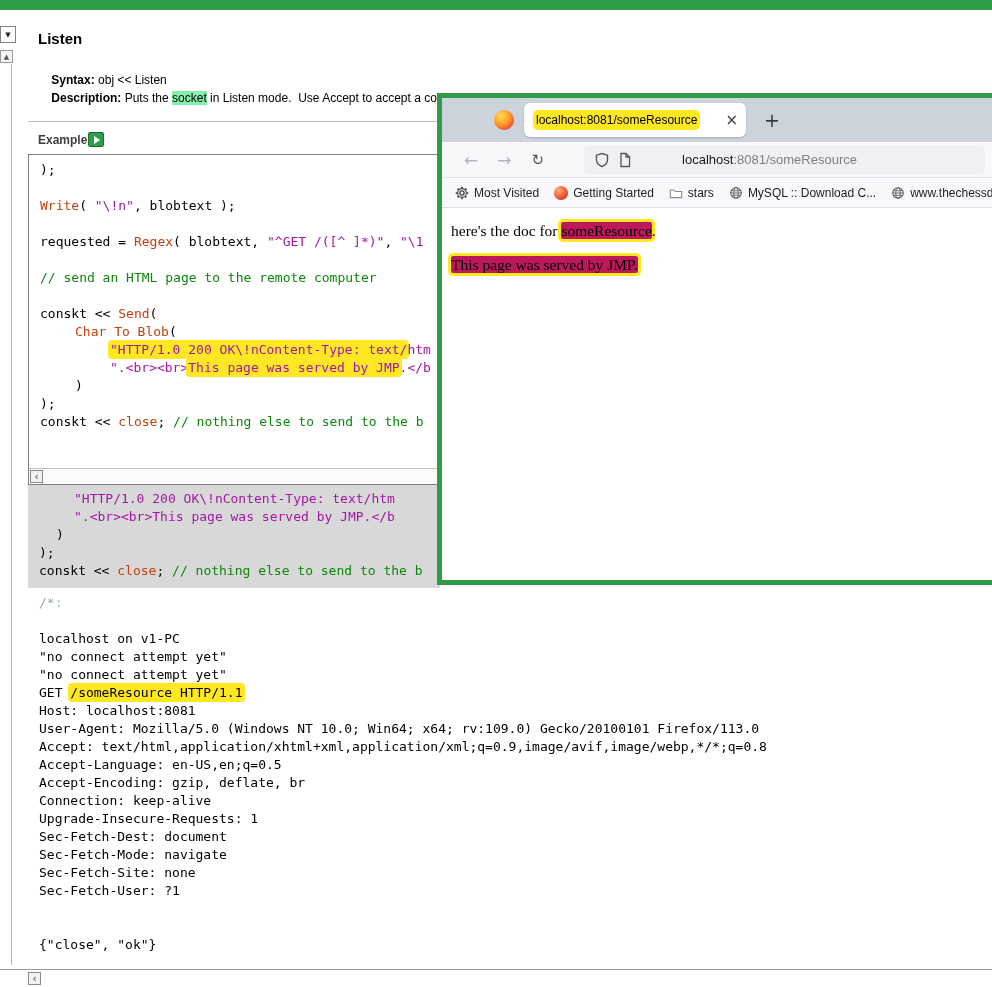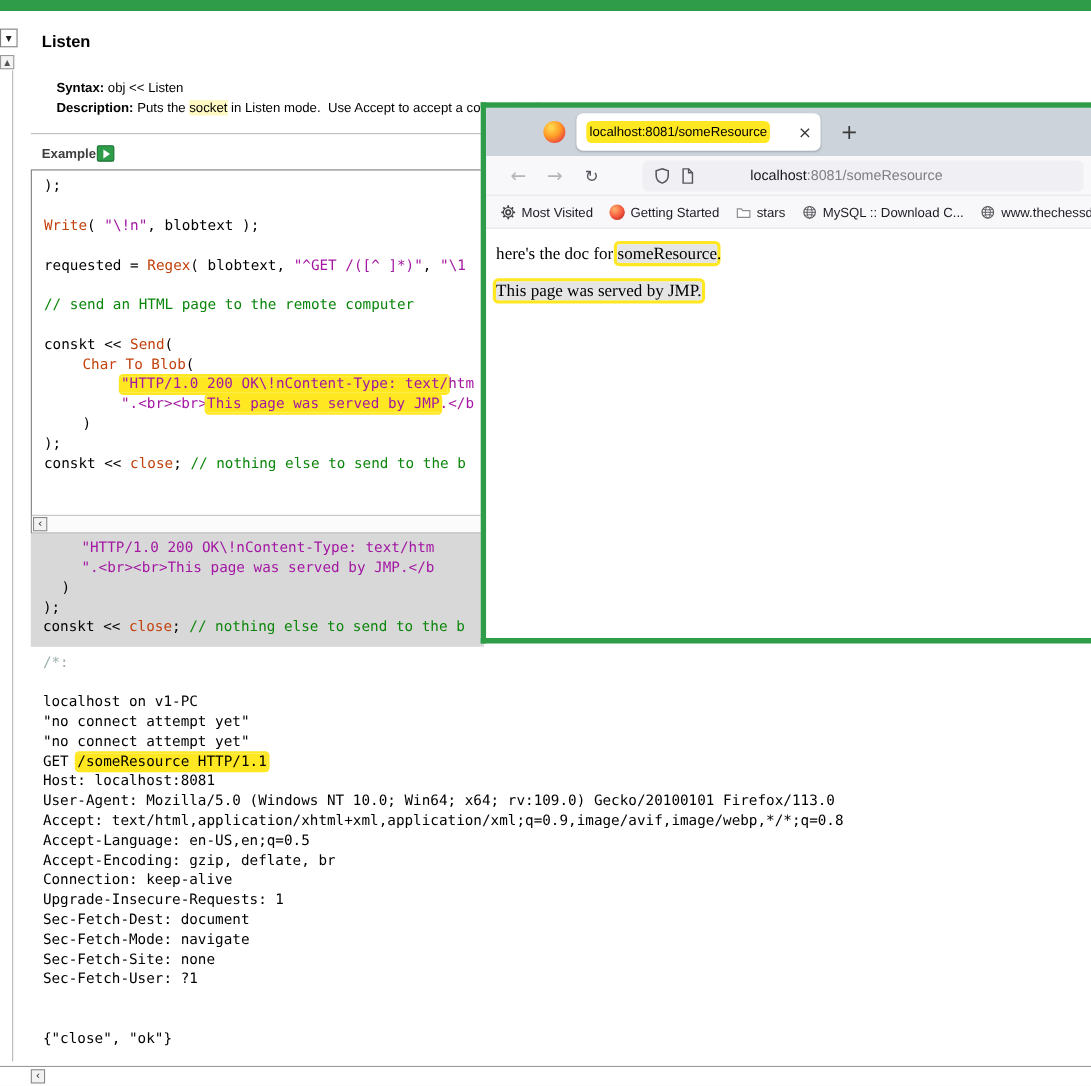--- a/index.html
+++ b/index.html
@@ -16,21 +16,21 @@
   .left-scroll-up { position:absolute; left:0; top:50px; width:13px; height:13px; border:1px solid #9a9a9a;
                     background:#f4f4f4; display:flex; align-items:center; justify-content:center;
                     font-size:7px; color:#555; font-family:"DejaVu Sans",sans-serif; }
   .left-track { position:absolute; left:11px; top:64px; width:1px; height:901px; background:#b5b5b5; }
 
   
   .page-title { position:absolute; left:38px; top:30px; font-size:15px; font-weight:bold; }
   .syntax-row { position:absolute; left:38px; top:59px; font-size:12px; white-space:pre-wrap; }
   .desc-row   { position:absolute; left:38px; top:77px; font-size:12px; white-space:pre-wrap; }
   .bold { font-weight:bold; }
-  .sel  { background:#fef9c3; }
+  .sel  { background:#86efac; }
 
   .divider { position:absolute; left:28px; top:121px; width:910px; height:1px; background:#bcbcbc; }
 
   .example-row { position:absolute; left:38px; top:132px; display:flex; align-items:center; gap:1px; }
   .example-label { font-size:12px; color:#3d3d3d; }
   .run-icon { width:16px; height:15px; background:#2e9c49; border:1px solid #1d7034; border-radius:2px;
               display:inline-flex; align-items:center; justify-content:center; }
   .run-tri { width:0; height:0; border-left:6px solid #fff; border-top:4px solid transparent;
              border-bottom:4px solid transparent; margin-left:1px; }
 
@@ -86,21 +86,21 @@
   .bookmarks { height:30px; background:#f8f8fa; border-bottom:1px solid #e0e0e4; display:flex;
                align-items:center; padding-left:13px; gap:15px; overflow:hidden; }
   .bm-item { display:flex; align-items:center; gap:5px; font-size:12px; color:#1b1b22; white-space:nowrap; }
   .sphere { width:14px; height:14px; border-radius:50%; flex:none;
             background:radial-gradient(circle at 35% 30%, #ffb36b, #f4543c 55%, #a01b10); }
   .i16 { width:16px; height:16px; flex:none; }
   .i14 { width:14px; height:14px; flex:none; }
 
   .bpage { padding:14px 0 0 9px; font-family:"Liberation Serif",serif; font-size:15.5px; background:#fff; height:372px; }
   .bline2 { margin-top:16px; display:inline-block; }
-  .bhl { background:#e5e5e5; box-shadow:0 0 0 3px #ffe722; border-radius:2px;margin-top:32px; }
+  .bhl { background:#be185d; box-shadow:0 0 0 3px #ffe722; border-radius:2px;margin-top:32px; }
 </style>
 </head>
 <body>
 
 <div class="screen">
 
   <div class="top-green-bar"></div>
 
   <div class="left-dropdown">
     <span>▼</span>

